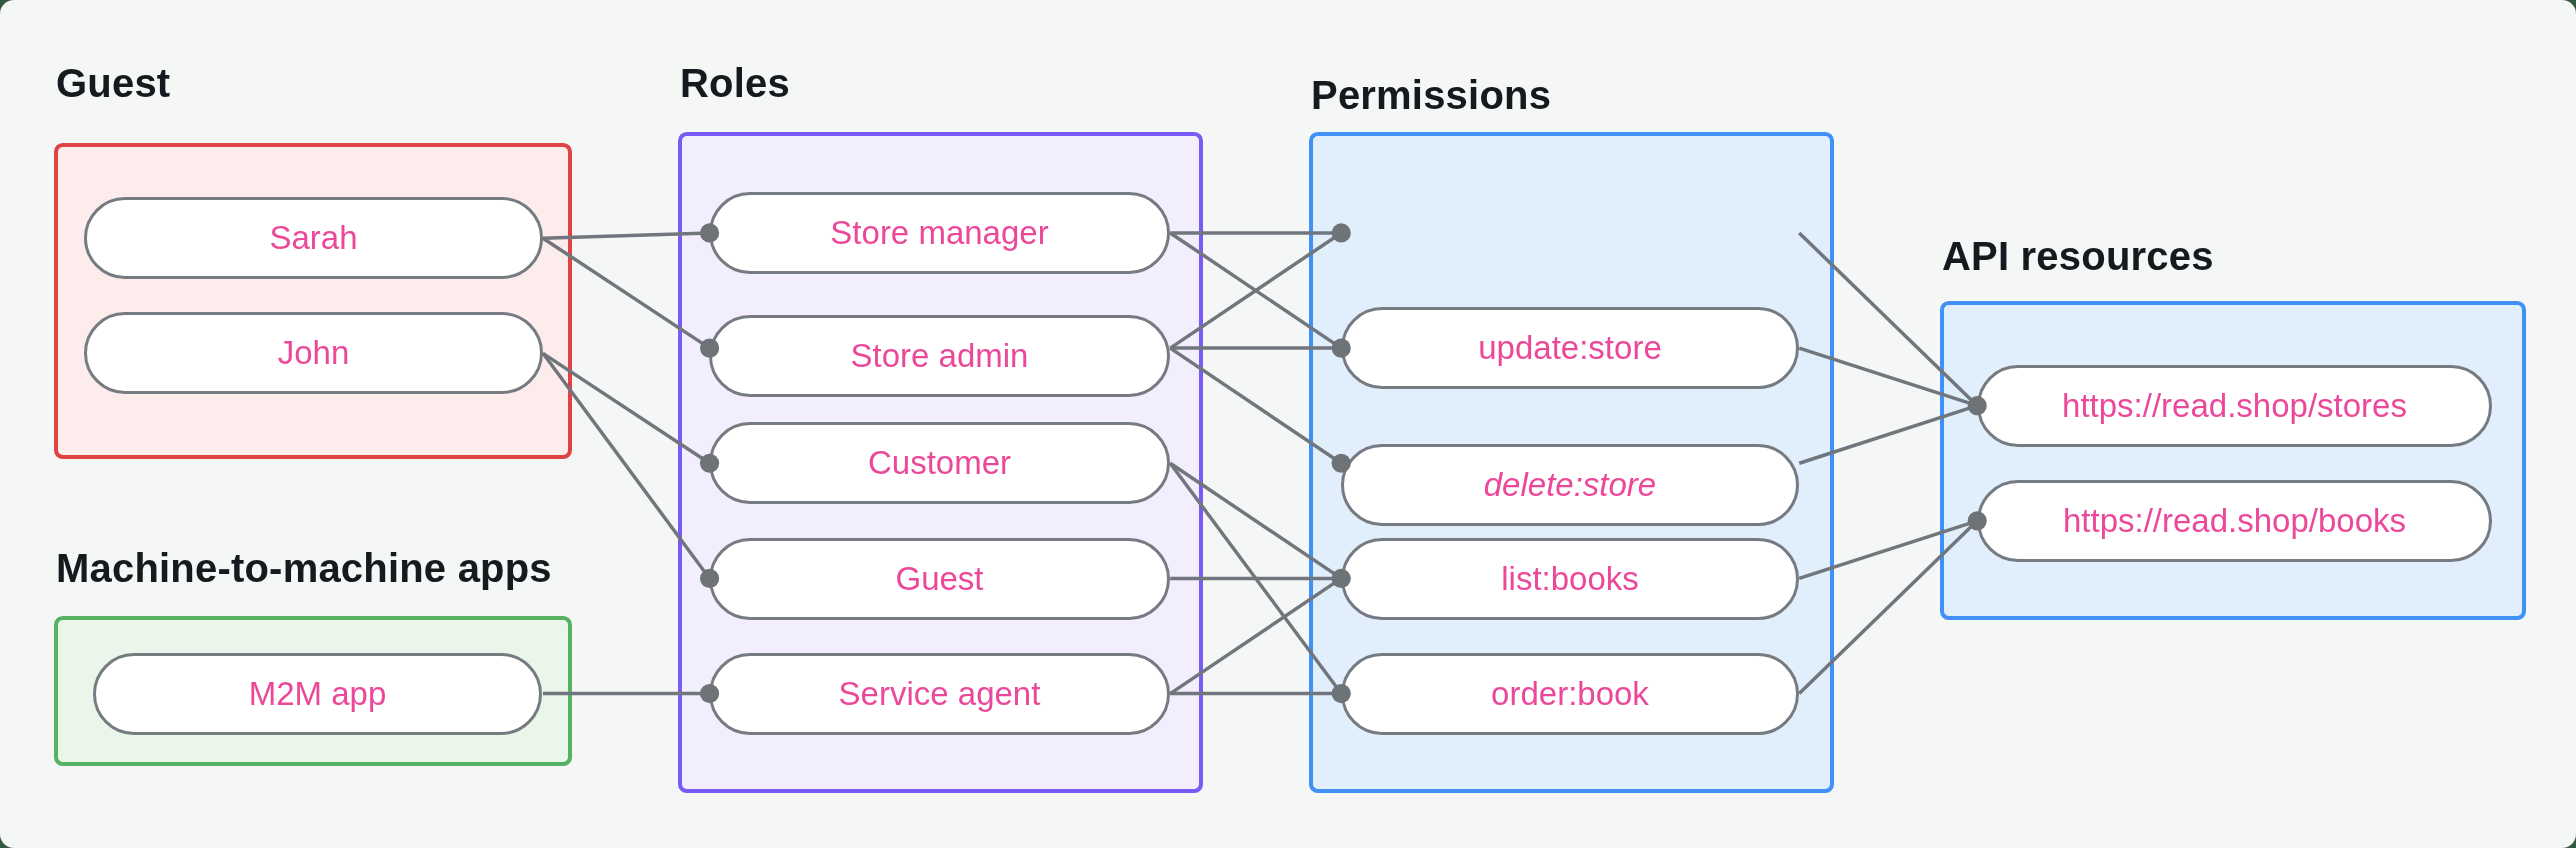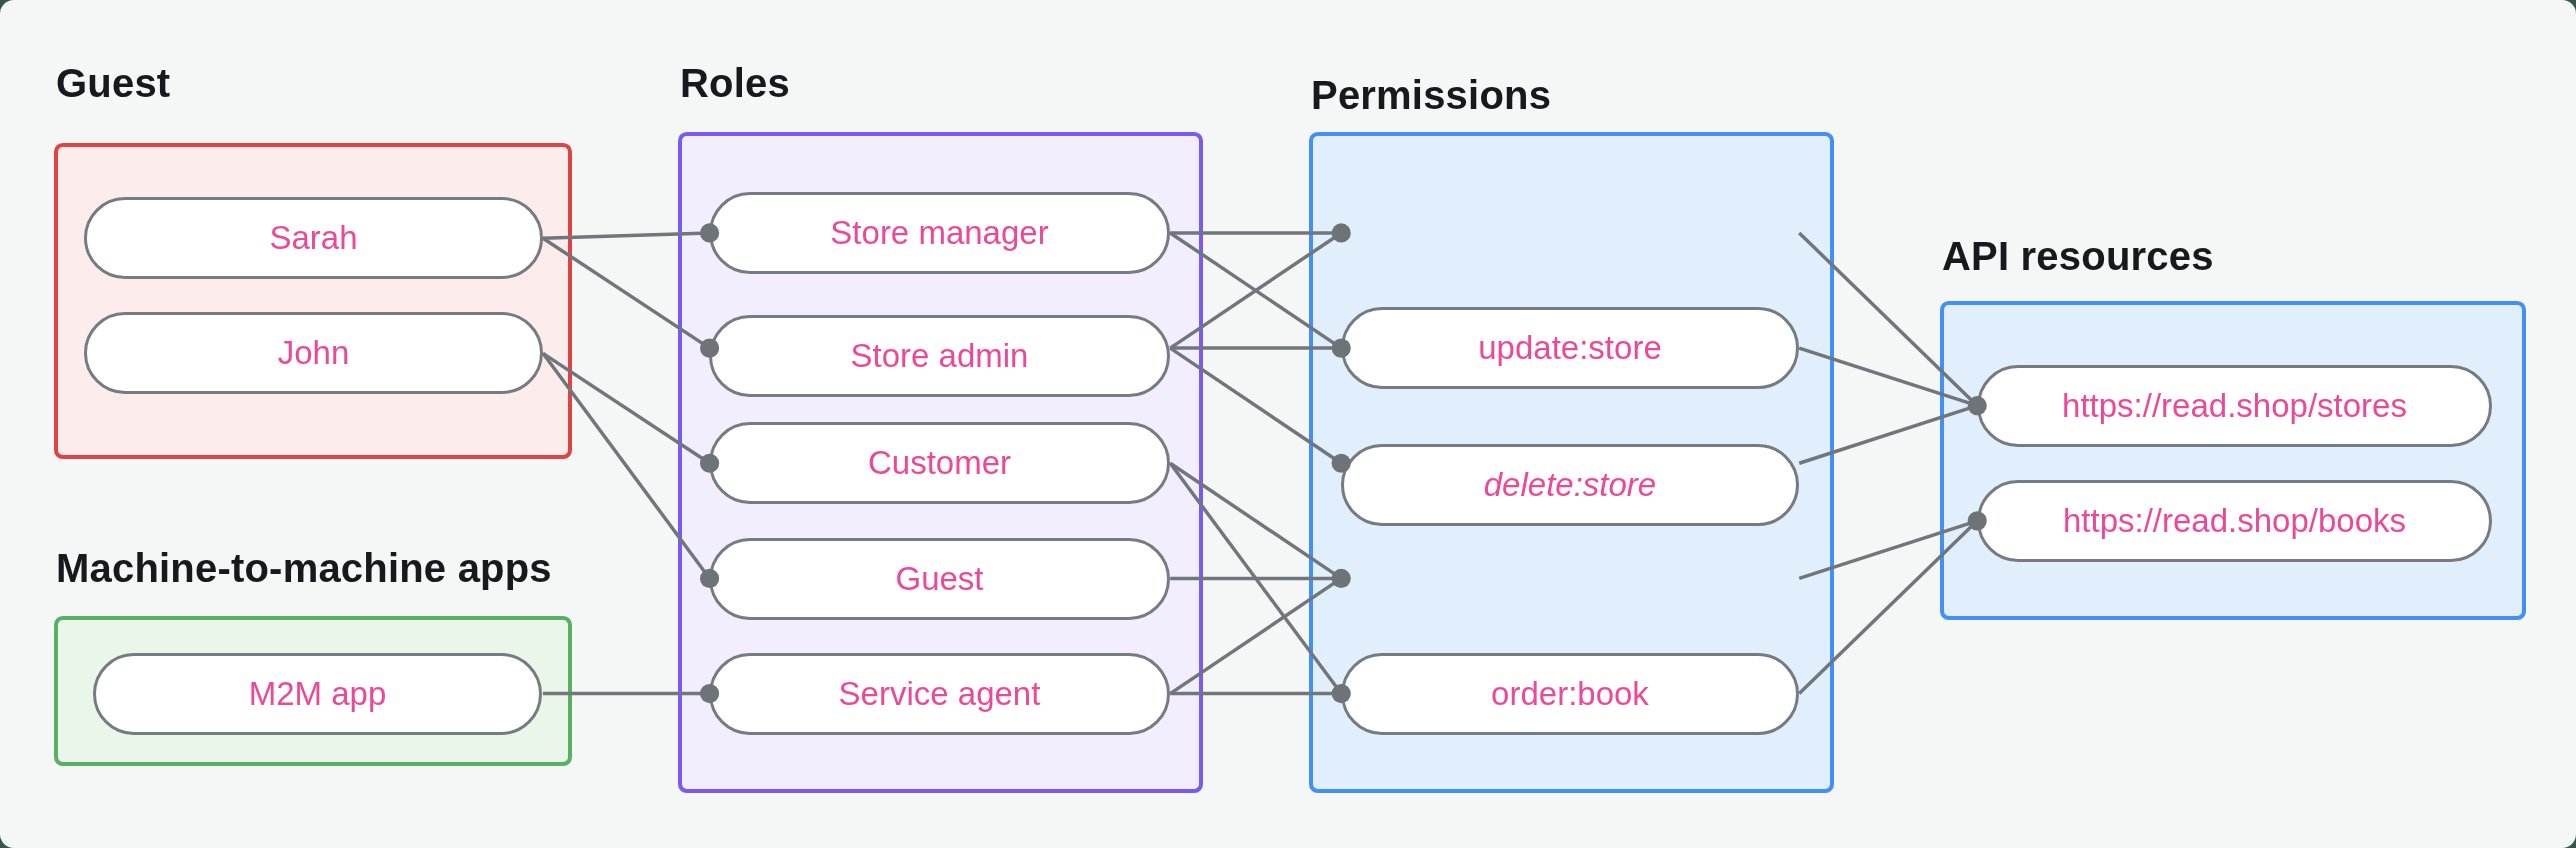--- a/index.html
+++ b/index.html
@@ -122,17 +122,18 @@
 <div class="pill" style="left: 84px; top: 197px; width: 459px; border-color: rgb(118, 123, 129); background: rgb(255, 255, 255);">Sarah</div>
     <div class="pill" style="left: 84px; top: 312px; width: 459px; border-color: rgb(118, 123, 129); background: rgb(255, 255, 255);">John</div>
     <div class="pill" style="left: 93px; top: 653px; width: 449px; border-color: rgb(118, 123, 129); background: rgb(255, 255, 255);">M2M app</div>
     <div class="pill" style="left: 709px; top: 192px; width: 461px; border-color: rgb(118, 123, 129); background: rgb(255, 255, 255);">Store manager</div>
     <div class="pill" style="left: 709px; top: 307px; width: 461px; border-color: rgb(118, 123, 129); background: rgb(255, 255, 255); margin-top: 8px;">Store admin</div>
     <div class="pill" style="left: 709px; top: 422px; width: 461px; border-color: rgb(118, 123, 129); background: rgb(255, 255, 255);">Customer</div>
     <div class="pill" style="left: 709px; top: 538px; width: 461px; border-color: rgb(118, 123, 129); background: rgb(255, 255, 255);">Guest</div>
     <div class="pill" style="left: 709px; top: 653px; width: 461px; border-color: rgb(118, 123, 129); background: rgb(255, 255, 255);">Service agent</div>
     <div class="pill" style="left: 1341px; top: 307px; width: 458px; border-color: rgb(118, 123, 129); background: rgb(255, 255, 255);">update:store</div>
     <div class="pill" style="left: 1341px; top: 444px; width: 458px; border-color: rgb(118, 123, 129); background: rgb(255, 255, 255); font-style: italic;">delete:store</div>
+    <div class="pill" style="left: 1341px; top: 538px; width: 458px; border-color: rgb(118, 123, 129); background: rgb(255, 255, 255);">list:books</div>
     <div class="pill" style="left: 1341px; top: 653px; width: 458px; border-color: rgb(118, 123, 129); background: rgb(255, 255, 255);">order:book</div>
     <div class="pill" style="left: 1977px; top: 365px; width: 515px; border-color: rgb(118, 123, 129); background: rgb(255, 255, 255);">https://read.shop/stores</div>
     <div class="pill" style="left: 1977px; top: 480px; width: 515px; border-color: rgb(118, 123, 129); background: rgb(255, 255, 255);">https://read.shop/books</div>
   </div>
 
 
 </body></html>

